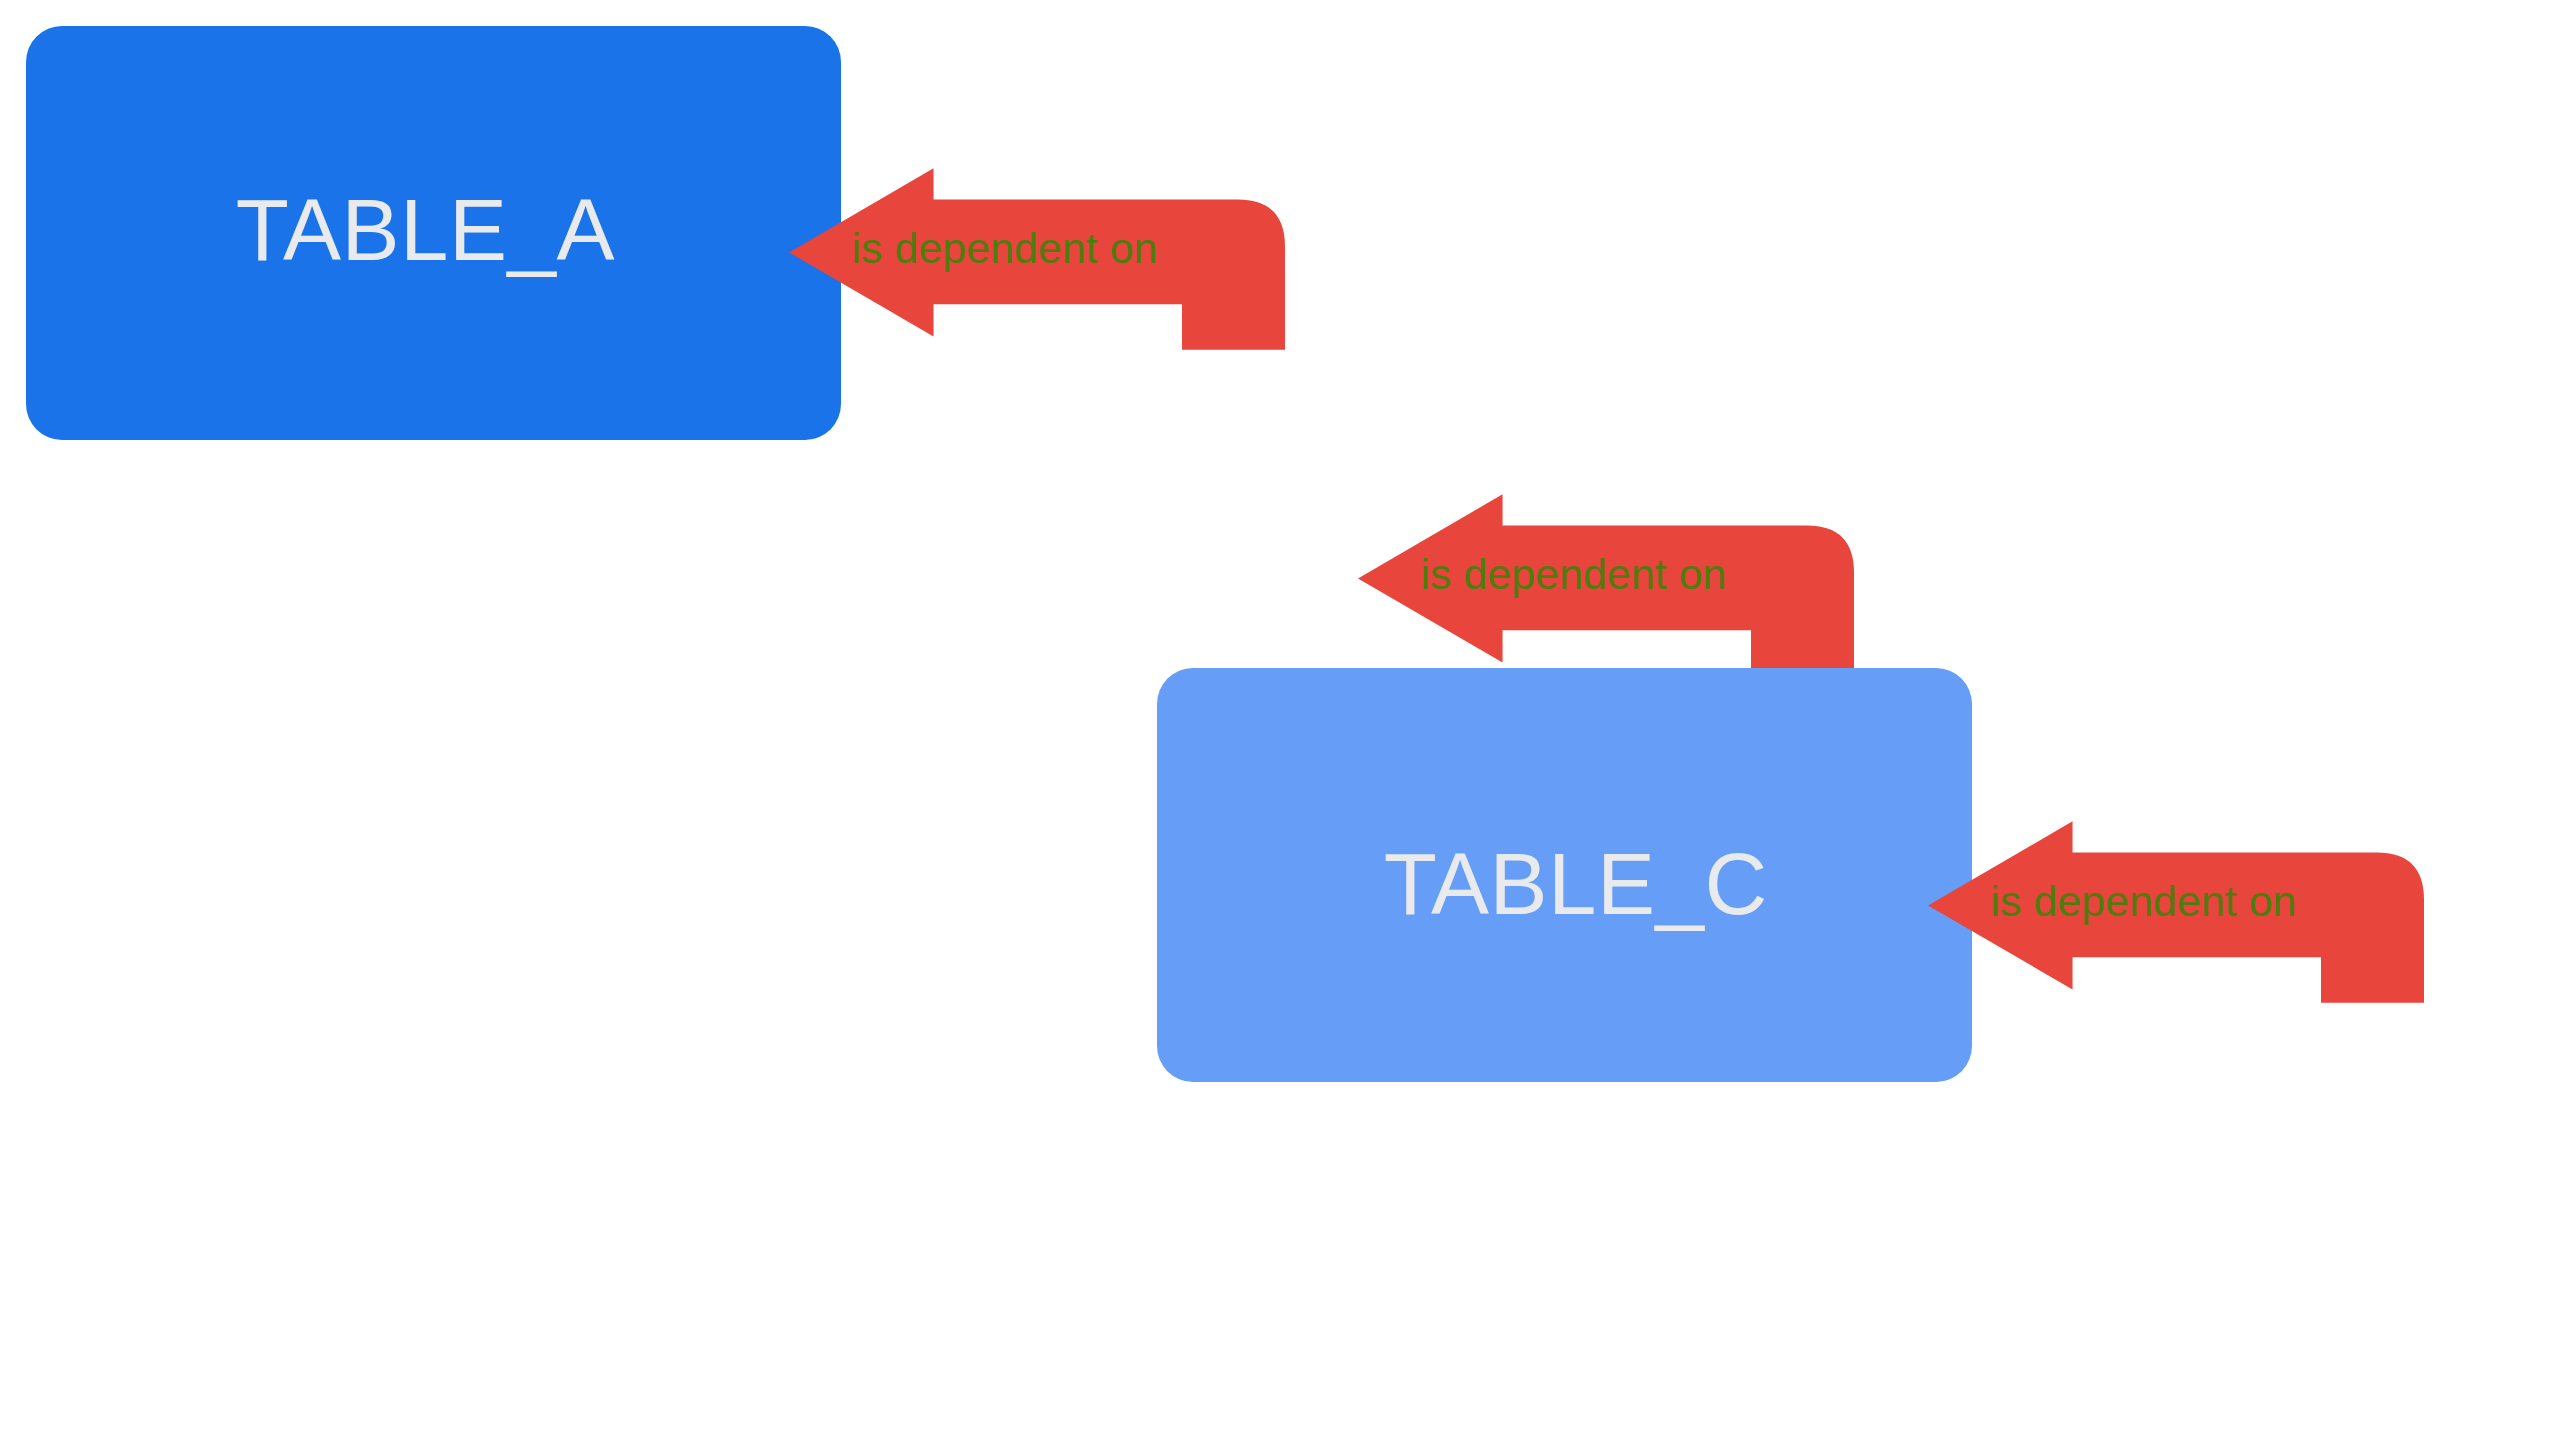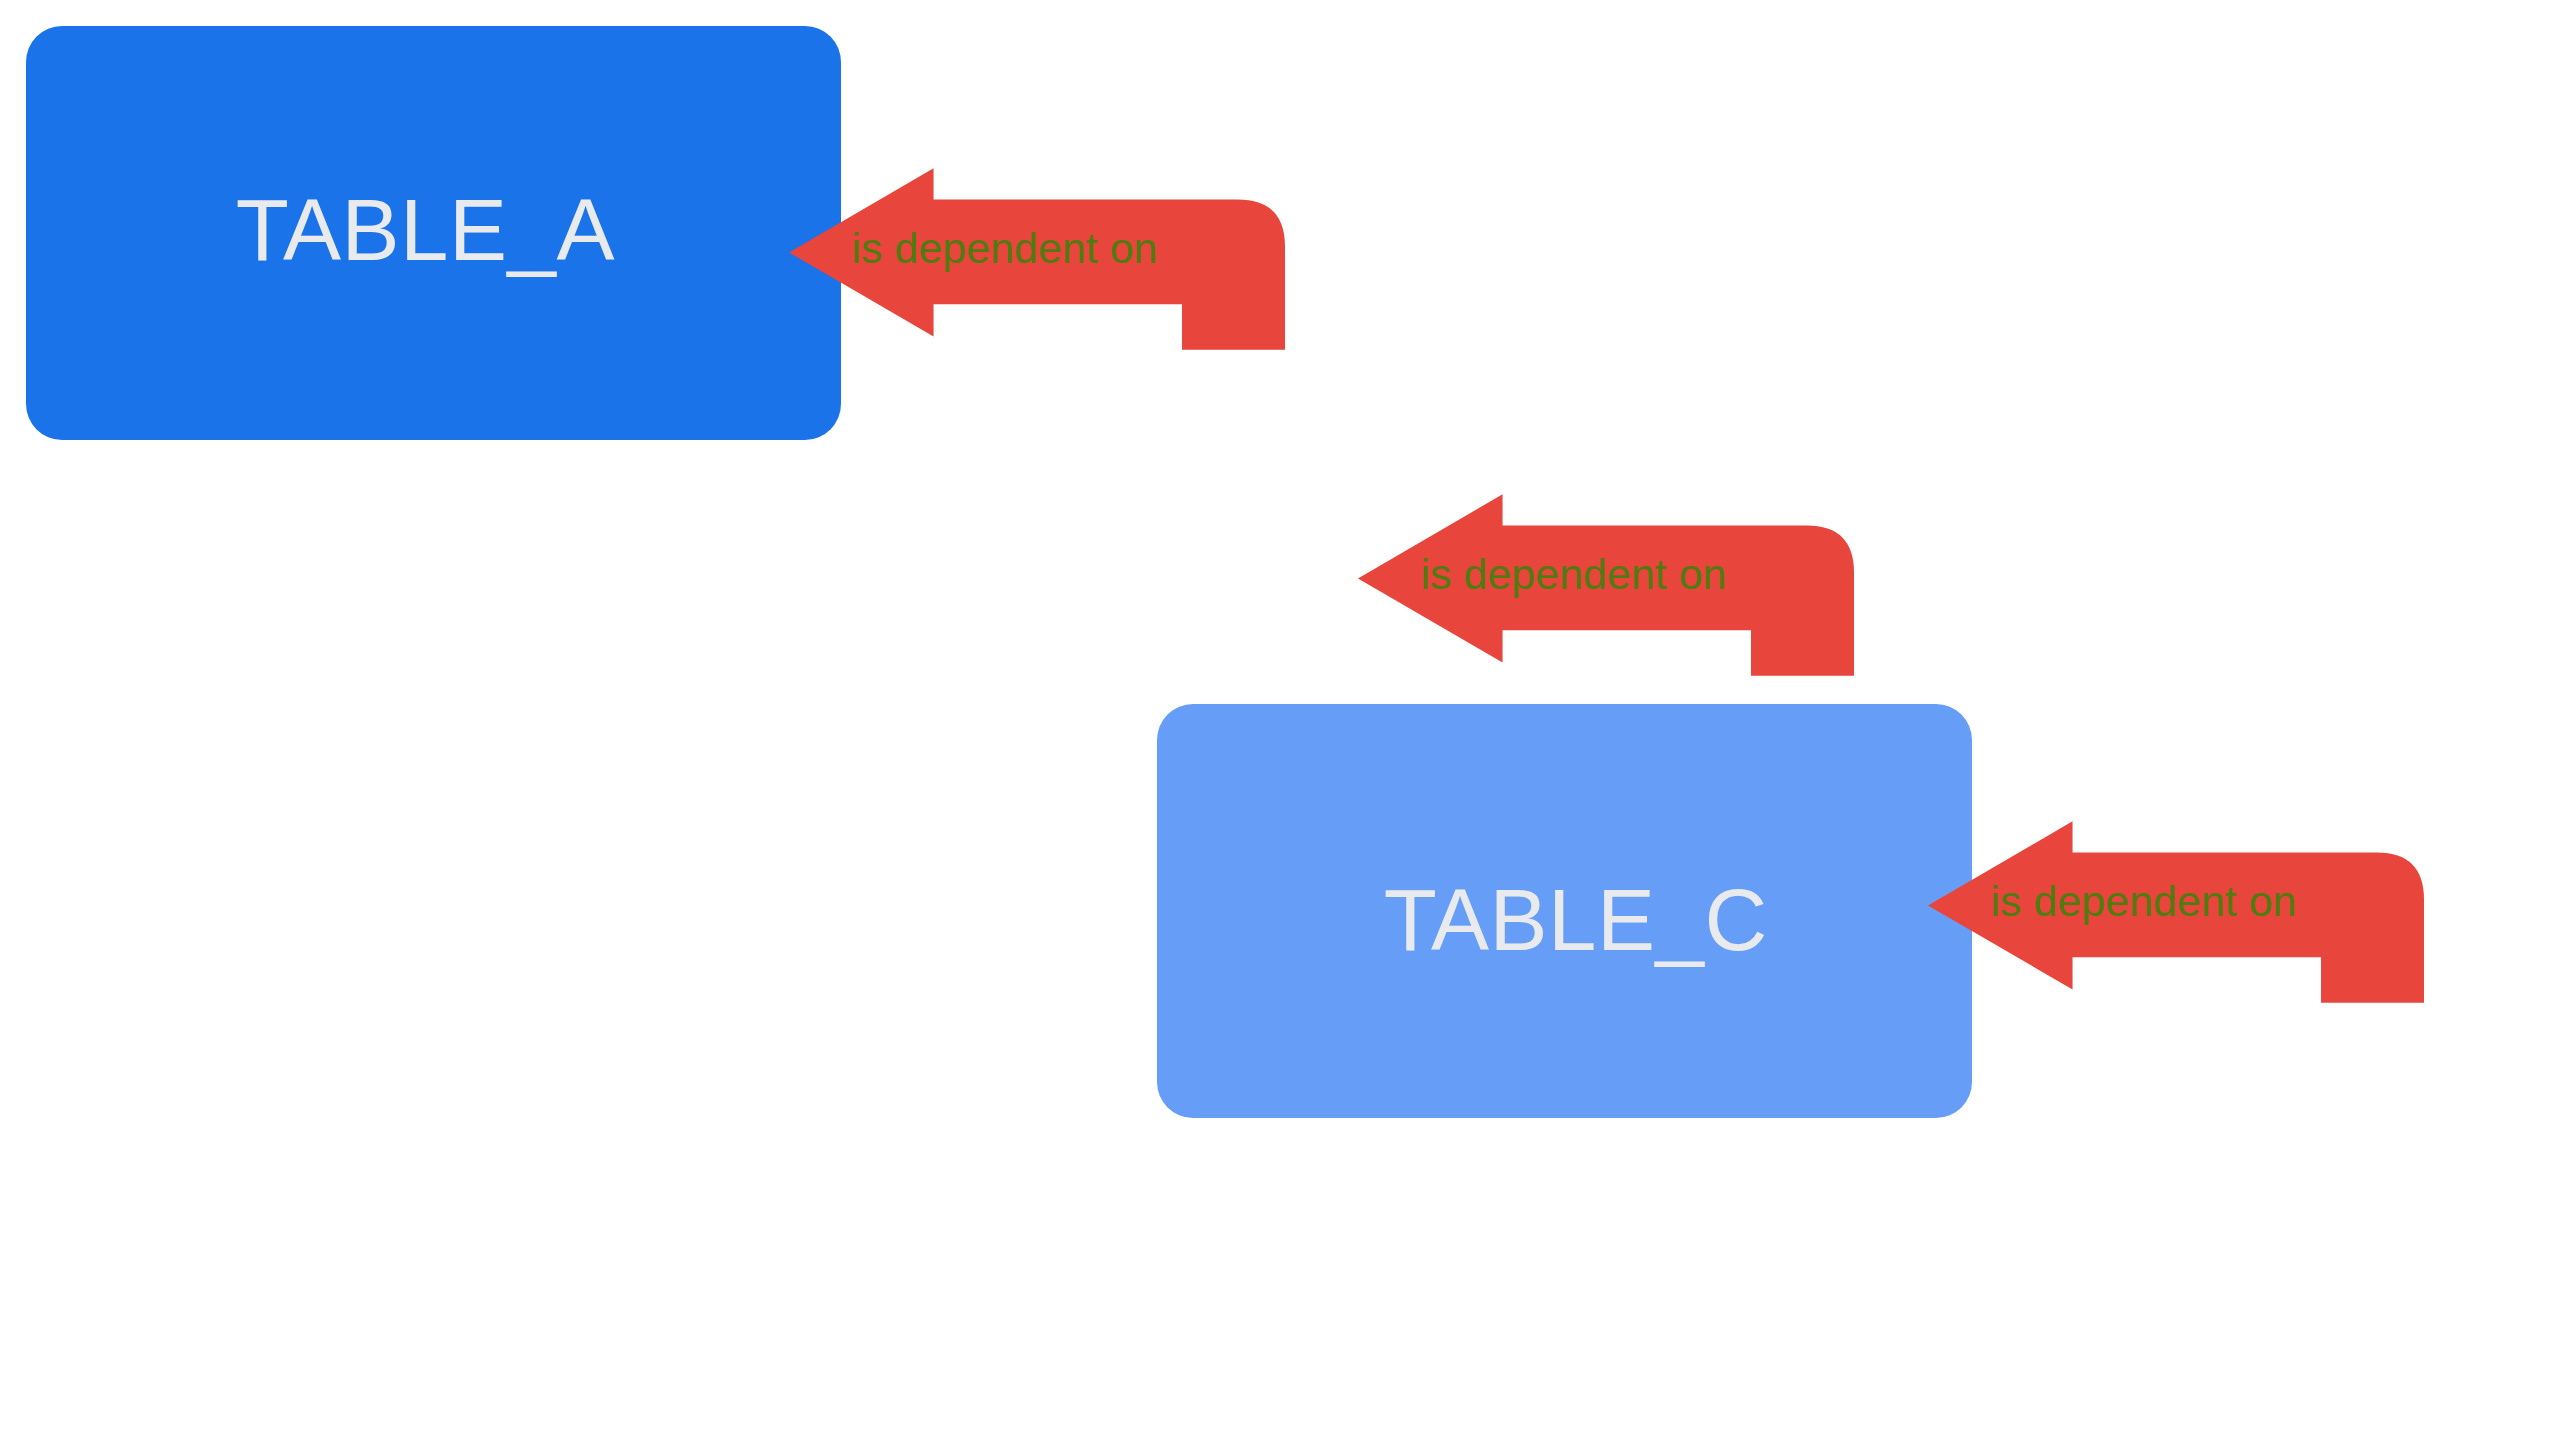--- a/index.html
+++ b/index.html
@@ -74,21 +74,21 @@
   </div>
 
 
   <div class="edge" style="left: 1358px; top: 494px; width: 496px; height: 182px;">
     <svg width="496" height="182" viewBox="0 0 525 192">
         <path d="M 0 89 L 153 0 L 153 33 L 475 33 Q 525 33 525 83 L 525 192 L 416 192 L 416 144 L 153 144 L 153 178 Z" fill="#E8453C"></path>
       </svg>
     <span class="edge-label" style="left: 63px; top: 59px;">is dependent on</span>
   </div>
 
-  <div class="node c" style="left: 1157px; top: 704px; width: 815px; height: 414px; background: rgb(102, 157, 246);">
+  <div class="node c" style="left: 1157px; top: 668px; width: 815px; height: 414px; background: rgb(102, 157, 246);">
     <span class="node-label">TABLE_C</span>
   </div>
 
   <div class="edge" style="left: 1928px; top: 821px; width: 496px; height: 182px;">
     <svg width="496" height="182" viewBox="0 0 525 192">
         <path d="M 0 89 L 153 0 L 153 33 L 475 33 Q 525 33 525 83 L 525 192 L 416 192 L 416 144 L 153 144 L 153 178 Z" fill="#E8453C"></path>
       </svg>
     <span class="edge-label" style="left: 63px; top: 59px;">is dependent on</span>
   </div>
 

